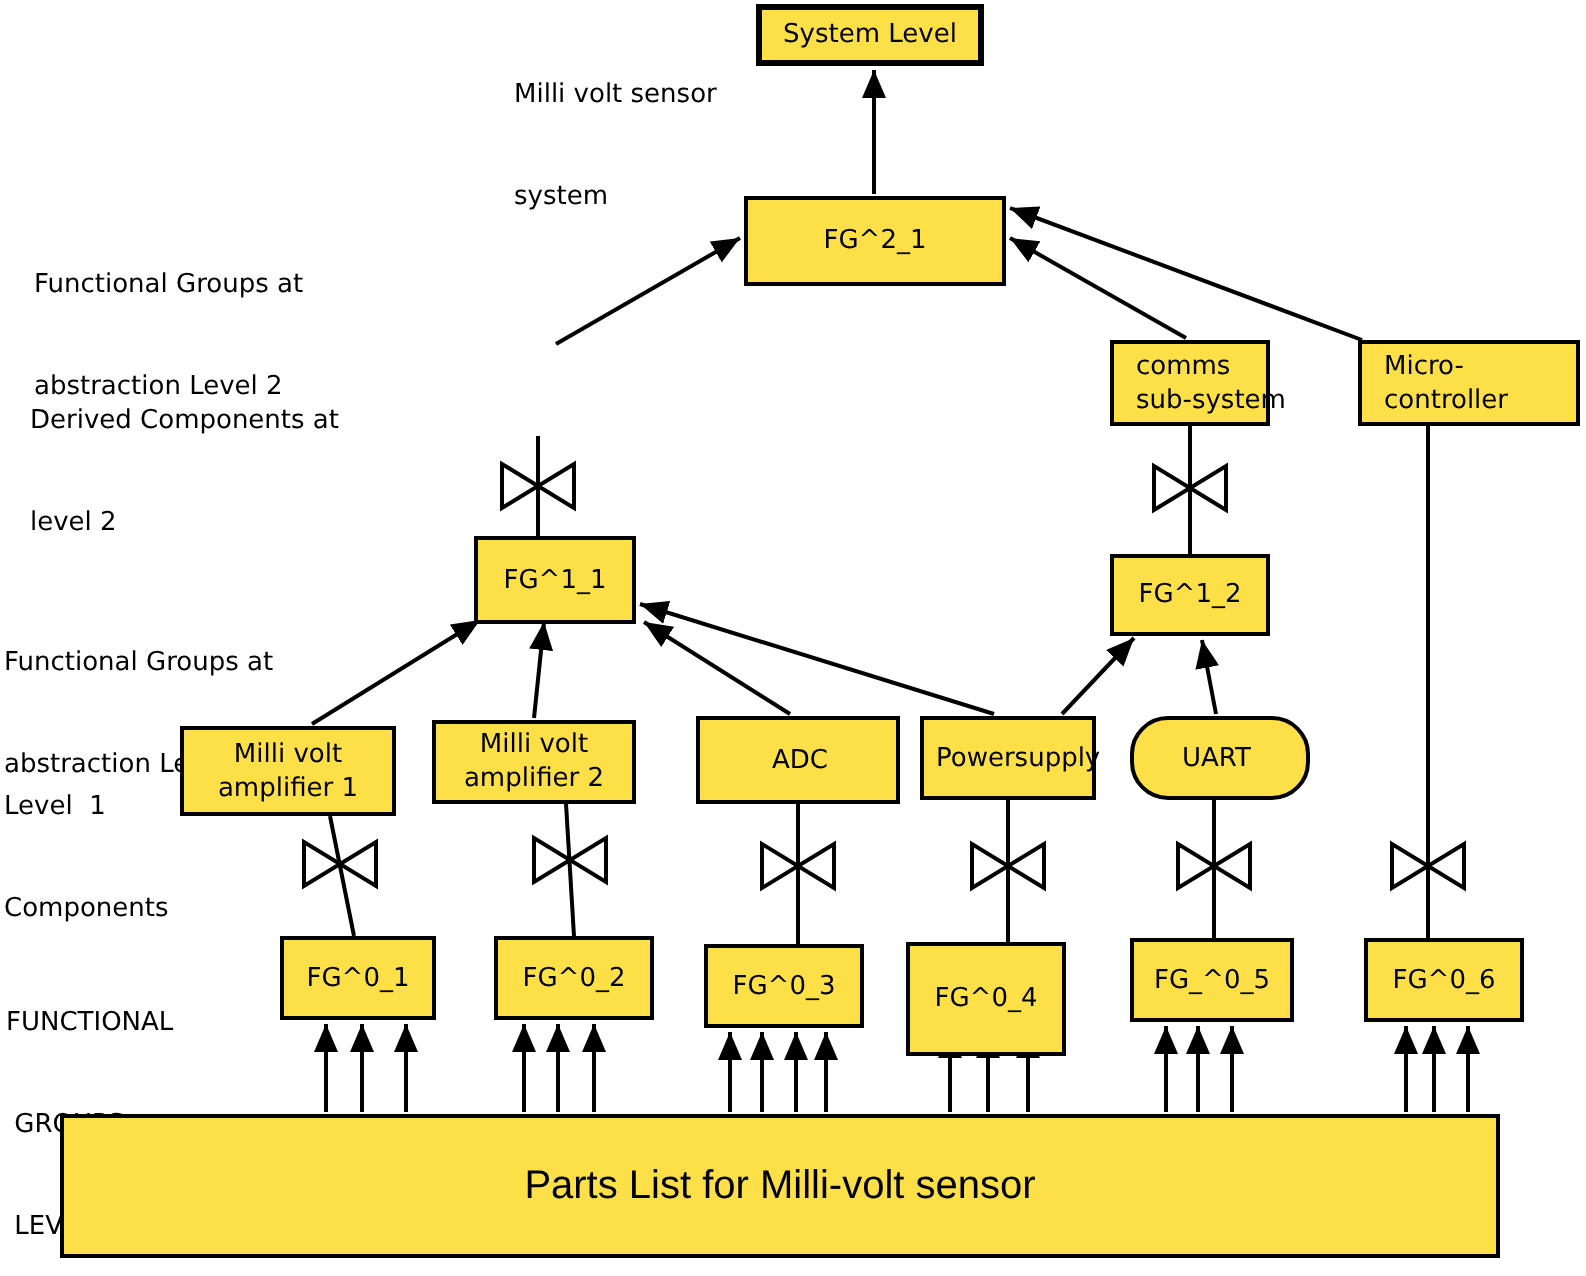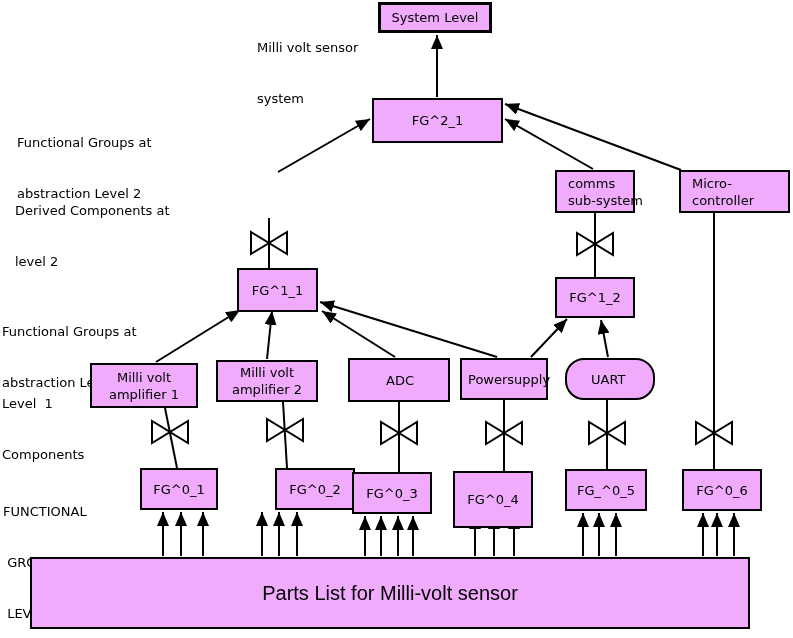--- a/index.html
+++ b/index.html
@@ -1,38 +1,38 @@
 <!DOCTYPE html>
 <html><head>
 <meta charset="utf-8">
 <style>
   html,body{margin:0;padding:0;background:#fff;}
   #canvas{position:relative;width:793px;height:638px;background:#ffffff;
           font-family:"DejaVu Sans",sans-serif;color:#000;overflow:hidden;}
   #wires{position:absolute;left:0;top:0;}
-  .box{position:absolute;box-sizing:border-box;background:#f0abfc;border:2px solid #000;
+  .box{position:absolute;box-sizing:border-box;background:#fde047;border:2px solid #000;
        font-size:13px;line-height:17px;display:flex;flex-direction:column;justify-content:center;}
   .ctr{align-items:center;text-align:center;}
   .lft{align-items:flex-start;text-align:left;}
   .lbl{position:absolute;font-size:13px;line-height:17px;white-space:pre;}
   .tline{display:block;white-space:pre;}
   #b-system{left:378px;top:2px;width:114px;height:31px;border-width:3px;}
   #b-fg2_1{left:372px;top:98px;width:131px;height:45px;}
   #b-sensor{left:228px;top:173px;width:80px;height:45px;padding-left:11px;}
   #b-comms{left:555px;top:170px;width:80px;height:43px;padding-left:11px;}
   #b-micro{left:679px;top:170px;width:111px;height:43px;padding-left:11px;}
   #b-fg1_1{left:237px;top:268px;width:81px;height:44px;}
   #b-fg1_2{left:555px;top:277px;width:80px;height:41px;}
   #b-amp1{left:90px;top:363px;width:108px;height:45px;}
   #b-amp2{left:216px;top:360px;width:102px;height:42px;}
   #b-adc{left:348px;top:358px;width:102px;height:44px;padding-left:36px;}
   #b-psu{left:460px;top:358px;width:88px;height:42px;padding-left:6px;}
   #b-uart{left:565px;top:358px;width:90px;height:42px;padding-left:24px;border-radius:19px;}
   #b-fg0_1{left:140px;top:468px;width:78px;height:42px;}
-  #b-fg0_2{left:247px;top:468px;width:80px;height:42px;margin-left:28px;}
+  #b-fg0_2{left:247px;top:468px;width:80px;height:42px;}
   #b-fg0_3{left:352px;top:472px;width:80px;height:42px;}
   #b-fg0_4{left:453px;top:471px;width:80px;height:57px;}
   #b-fg0_5{left:565px;top:469px;width:82px;height:42px;}
   #b-fg0_6{left:682px;top:469px;width:80px;height:42px;}
   #b-parts{left:30px;top:557px;width:720px;height:72px;
            font-family:"Liberation Sans",sans-serif;font-size:20px;}
   #title{left:257px;top:5px;}
   #lbl-fg2{left:17px;top:100px;}
   #lbl-dc2{left:15px;top:168px;}
   #lbl-fg1{left:2px;top:289px;}

